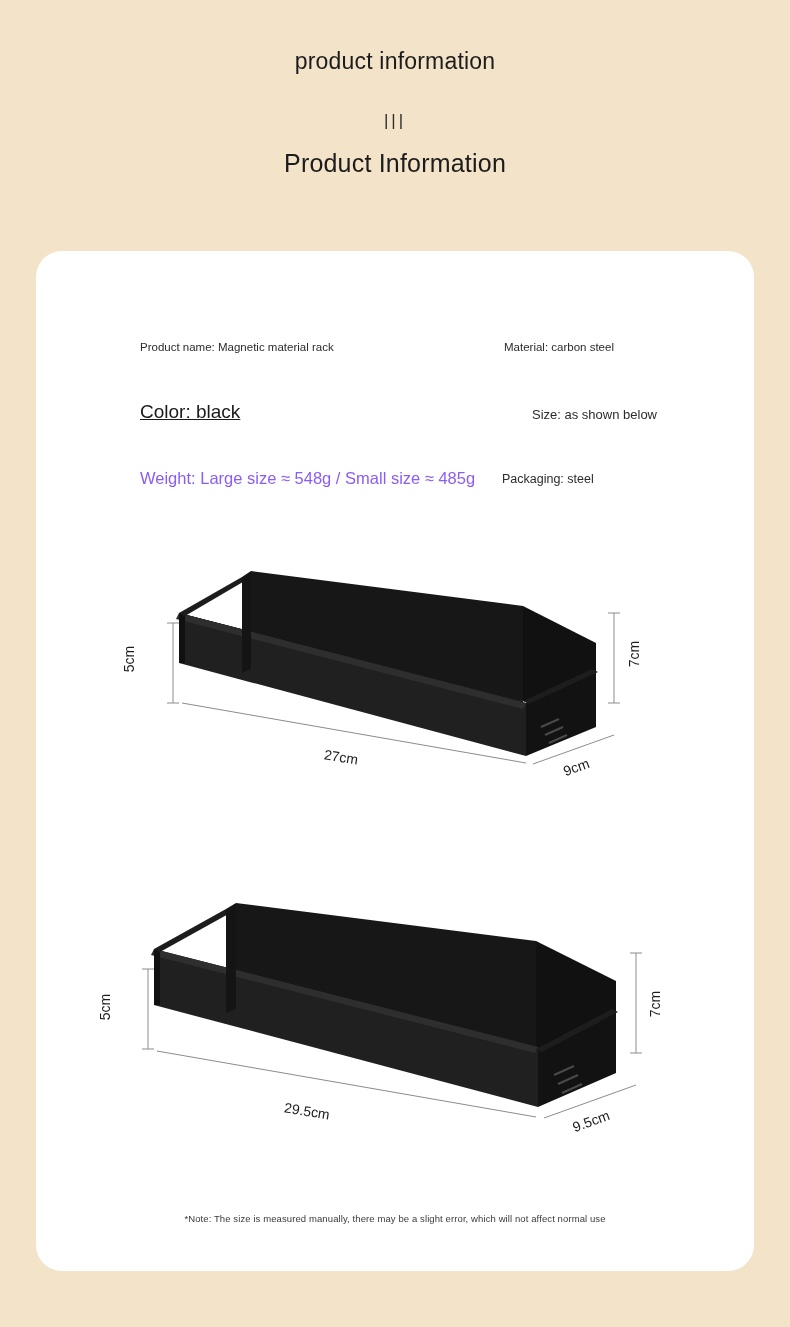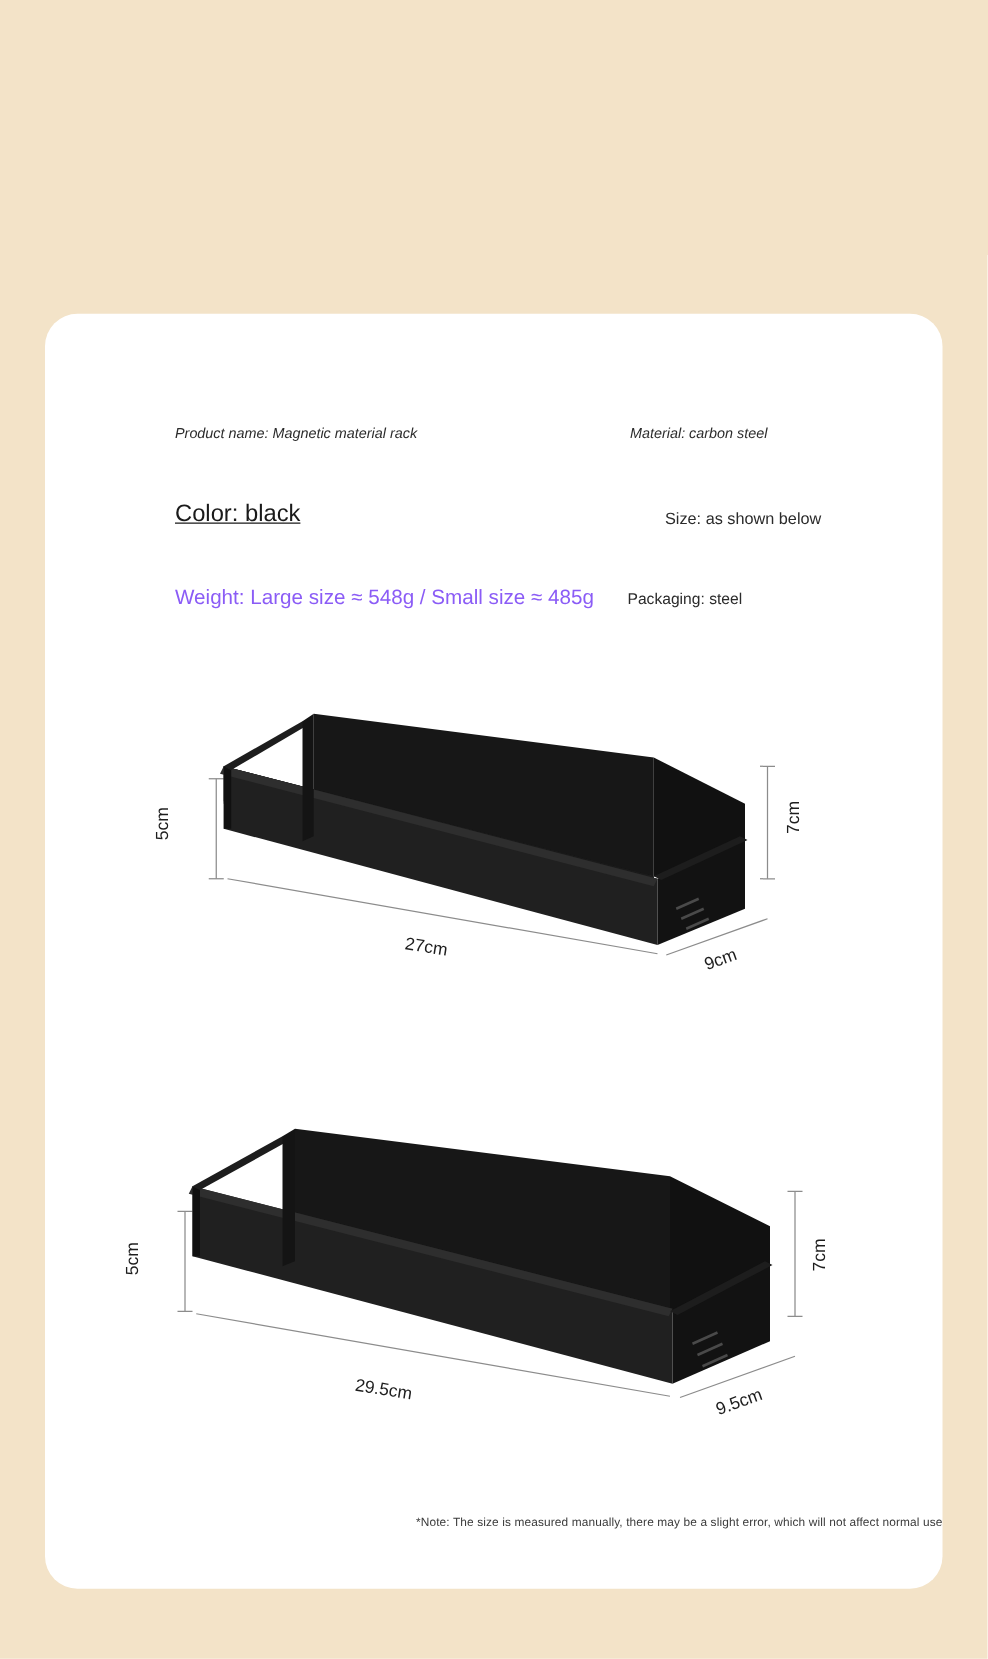--- a/index.html
+++ b/index.html
@@ -81,21 +81,20 @@
   }
   .spec-right {
     position: absolute;
     left: 468px;
     white-space: nowrap;
   }
   .row1 { top: 90px; }
   .row1 .spec-left, .row1 .spec-right {
     font-size: 11.5px;
     color: #2b2b2b;
-    font-style: italic;
   }
   .row2 { top: 150px; }
   .row2 .spec-left {
     font-size: 19px;
     color: #1a1a1a;
     text-decoration: underline;
   }
   .row2 .spec-right {
     font-size: 13px;
     color: #2b2b2b;
@@ -143,31 +142,36 @@
     transform: rotate(-90deg);
     transform-origin: center center;
   }
 
   
   .footnote {
     position: absolute;
     left: 0;
     width: 100%;
     top: 962px;
-    text-align: right;
+    text-align: center;
     font-size: 9.5px;
     color: #3a3a3a;
     letter-spacing: 0.1px;
   }
 </style>
 </head>
 <body>
 
 <div class="page">
 
+  <div class="header">
+    <h1 class="header-en-small">product information</h1>
+    <div class="header-divider">|||</div>
+    <h2 class="header-en-large">Product Information</h2>
+  </div>
 
   <div class="card">
 
     <div class="specs">
       <div class="spec-row row1">
         <span class="spec-left">Product name: Magnetic material rack</span>
         <span class="spec-right">Material: carbon steel</span>
       </div>
       <div class="spec-row row2">
         <span class="spec-left">Color: black</span>

